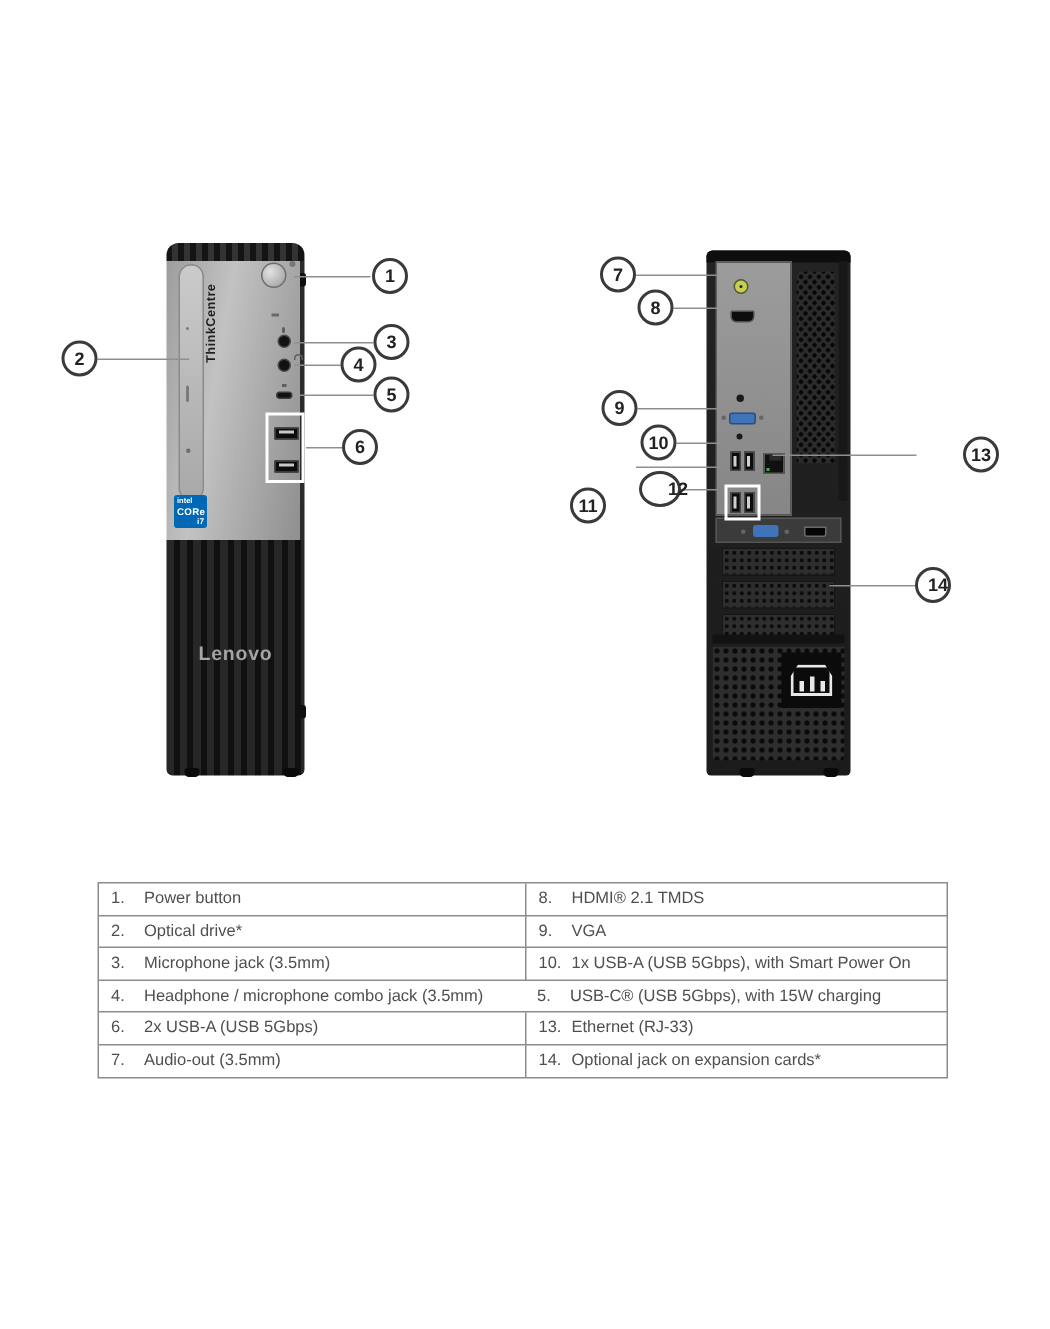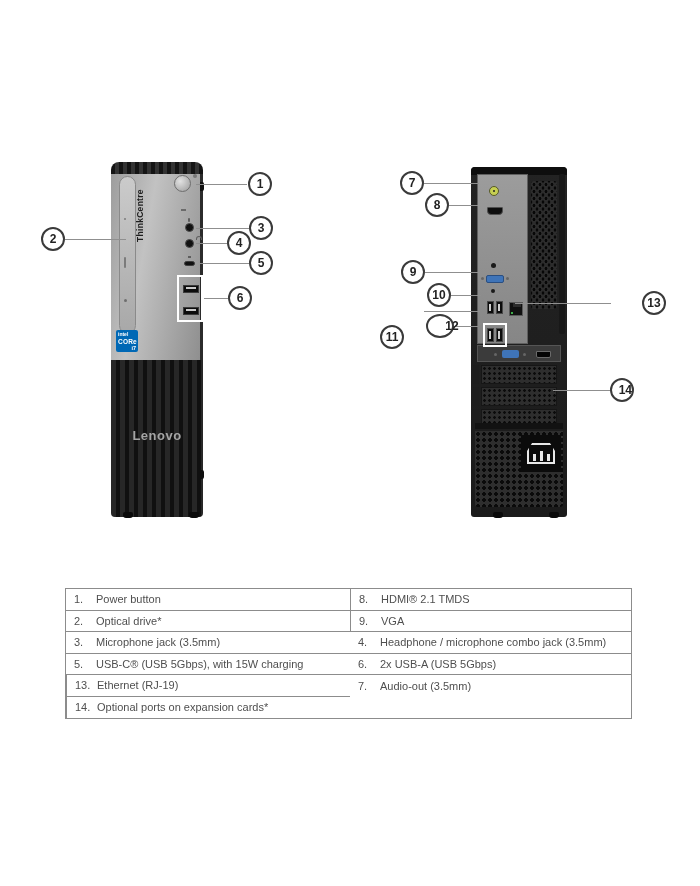--- a/index.html
+++ b/index.html
@@ -273,43 +273,47 @@
       </div>
     <div class="cell rightcol">
         <span class="num">9.</span>
         <span>VGA</span>
       </div>
 
     <div class="cell">
         <span class="num">3.</span>
         <span>Microphone jack (3.5mm)</span>
       </div>
+    <div class="cell rightcol">
+        <span class="num">10.</span>
+        <span>1x USB-A (USB 5Gbps), with Smart Power On</span>
+      </div>
 
     <div class="cell">
         <span class="num">4.</span>
         <span>Headphone / microphone combo jack (3.5mm)</span>
       </div>
 
     <div class="cell">
         <span class="num">5.</span>
         <span>USB-C® (USB 5Gbps), with 15W charging</span>
       </div>
 
     <div class="cell">
         <span class="num">6.</span>
         <span>2x USB-A (USB 5Gbps)</span>
       </div>
     <div class="cell rightcol">
         <span class="num">13.</span>
-        <span>Ethernet (RJ-19)</span>
+        <span>Ethernet (RJ-33)</span>
       </div>
 
     <div class="cell lastrow">
         <span class="num">7.</span>
         <span>Audio-out (3.5mm)</span>
       </div>
     <div class="cell rightcol lastrow">
         <span class="num">14.</span>
-        <span>Optional ports on expansion cards*</span>
+        <span>Optional jack on expansion cards*</span>
       </div>
   </div>
 
 </div>
 
 </body></html>

